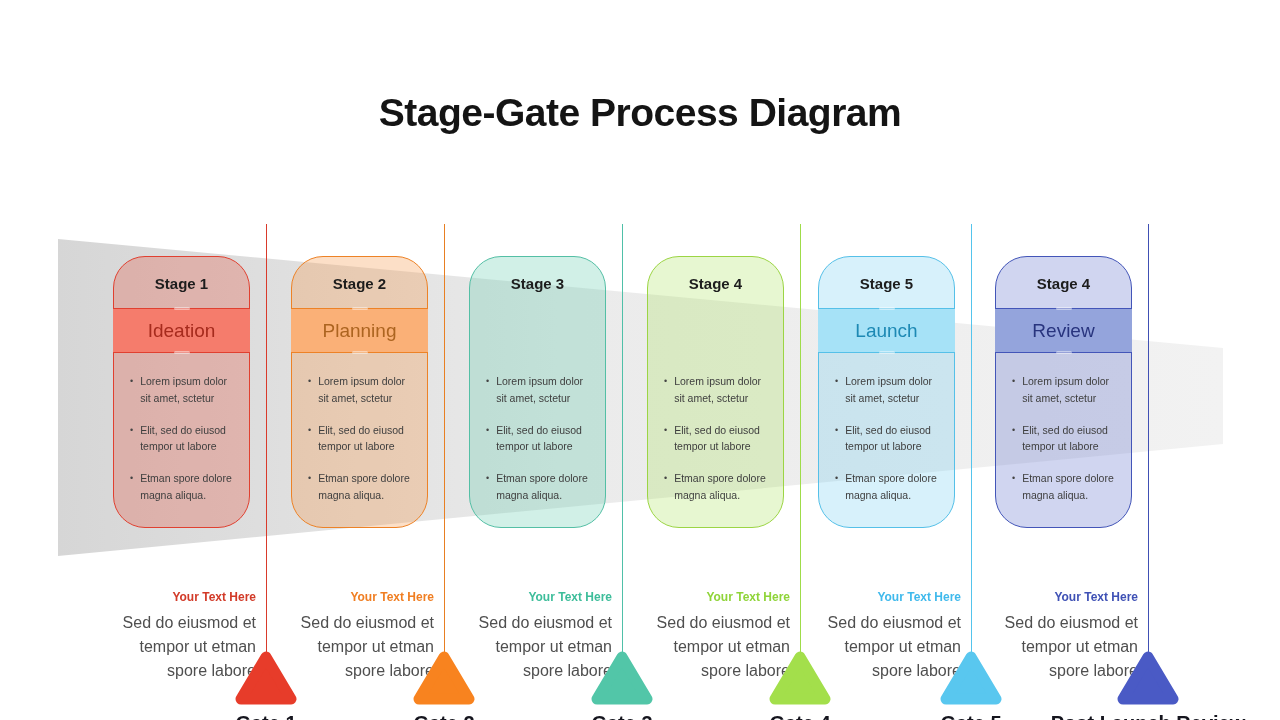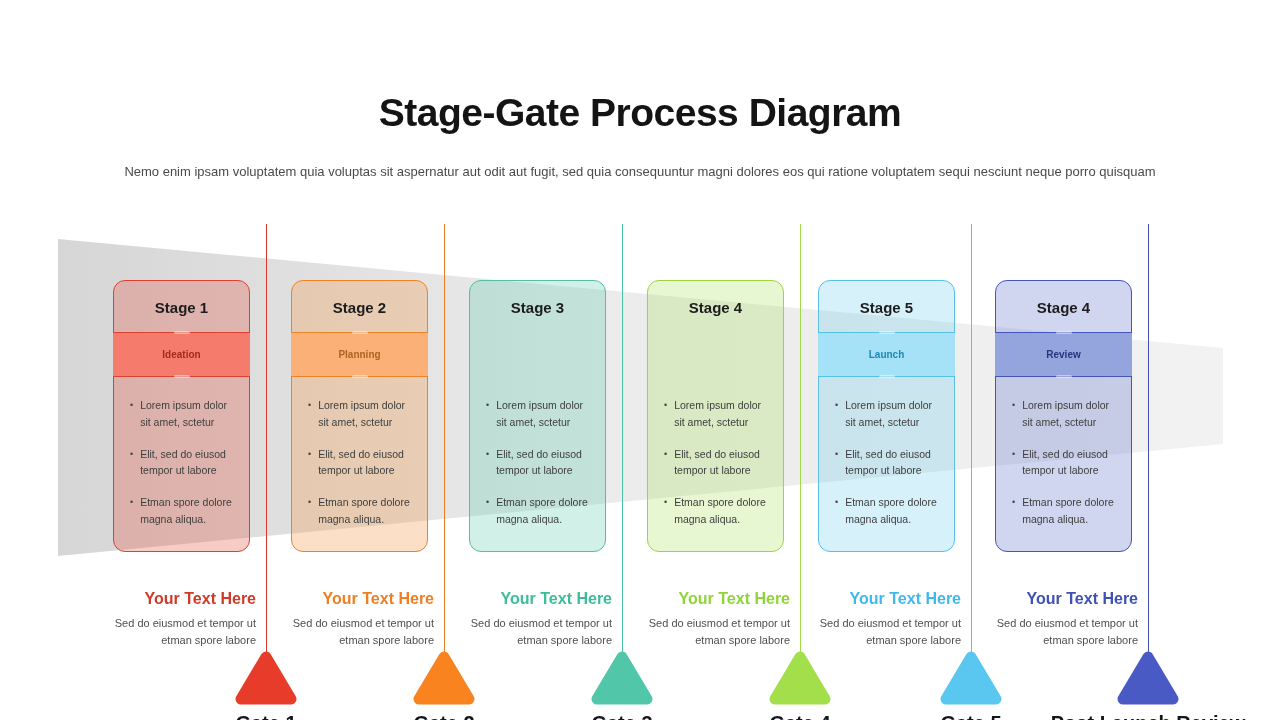--- a/index.html
+++ b/index.html
@@ -21,56 +21,56 @@
   }
 
   .funnel{position:absolute;left:0;top:0;width:1280px;height:720px;pointer-events:none;}
 
   .stage-col{position:absolute;top:180px;width:180px;height:515px;}
   .gate-line{
     position:absolute;left:170px;top:0;width:1px;height:432px;
     background:var(--line);
   }
   .card{
-    position:absolute;left:17px;top:56px;width:135px;height:270px;
+    position:absolute;left:17px;top:32px;width:135px;height:270px;
     background:var(--card-bg);
     border:1px solid var(--accent);
-    border-radius:12px;
+    border-radius:32px;
   }
   .stage-label{
     position:absolute;top:18px;left:0;width:100%;
     text-align:center;font-size:15px;font-weight:700;color:#1d1d1d;
   }
   .band{
     position:absolute;top:51px;left:-1px;right:-1px;height:43px;
     background:var(--band-bg);
     border-top:1px solid var(--accent);
     border-bottom:1px solid var(--accent);
     display:flex;align-items:center;justify-content:center;
-    font-size:10px;font-weight:700;color:var(--band-text);
+    font-size:19px;font-weight:400;color:var(--band-text);
   }
   .band::before,.band::after{
     content:"";position:absolute;left:50%;transform:translateX(-50%);
     width:16px;height:3px;background:rgba(255,255,255,0.45);border-radius:2px;
   }
   .band::before{top:-2px}
   .band::after{bottom:-2px}
 
   .bullets{position:absolute;top:116px;left:16px;right:10px;}
   .bullet{
     display:flex;gap:7px;margin-bottom:15px;
     font-size:10.5px;line-height:1.6;color:#3e3e3e;
   }
   .bullet .dot{font-size:9px;line-height:1.95;color:#444;}
 
   .cta-block{position:absolute;left:0;top:366px;width:160px;text-align:right;}
-  .cta{font-size:16px;font-weight:700;color:var(--cta);}
+  .cta{font-size:12px;font-weight:700;color:var(--cta);}
   .cta-desc{
     margin-top:7px;margin-left:18px;width:142px;
-    font-size:11px;line-height:1.5;color:#4f4f4f;
+    font-size:16px;line-height:1.5;color:#4f4f4f;
   }
 
   .triangle{position:absolute;left:138px;top:426px;width:64px;height:56px;color:var(--tri);}
   .gate-label{
     position:absolute;left:70px;top:488px;width:200px;
     text-align:center;font-size:20px;font-weight:800;color:#15151e;
   }
 </style>
 </head>
 <body>
@@ -82,21 +82,20 @@
       <linearGradient id="fg" x1="0" y1="0" x2="1" y2="0">
         <stop offset="0" stop-color="#D6D6D6"></stop>
         <stop offset="0.45" stop-color="#EBEBEB"></stop>
         <stop offset="1" stop-color="#F2F2F2"></stop>
       </linearGradient>
     </defs>
     <polygon points="58,195 1223,304 1223,400 58,512" fill="url(#fg)"></polygon>
   </svg>
 
   <div class="title">Stage-Gate Process Diagram</div>
-  <div class="subtitle">Nemo enim ipsam voluptatem quia voluptas sit aspernatur aut odit aut fugit, sed quia consequuntur magni dolores eos qui ratione voluptatem sequi nesciunt neque porro quisquam</div>
 
   <div class="stage-col" style="left: 96px; --accent: #E04030; --band-bg: #F57C6C; --band-text: #A62B1D; --card-bg: rgba(230,85,66,0.30); --tri: #E73C2A; --cta: #D23A28; --line: #D93A2B;">
     <div class="gate-line"></div>
     <div class="card">
       <div class="stage-label">Stage 1</div>
       <div class="band">Ideation</div>
       <div class="bullets">
         <div class="bullet">
             <span class="dot">•</span>
             <span>Lorem ipsum dolor sit amet, sctetur</span>

